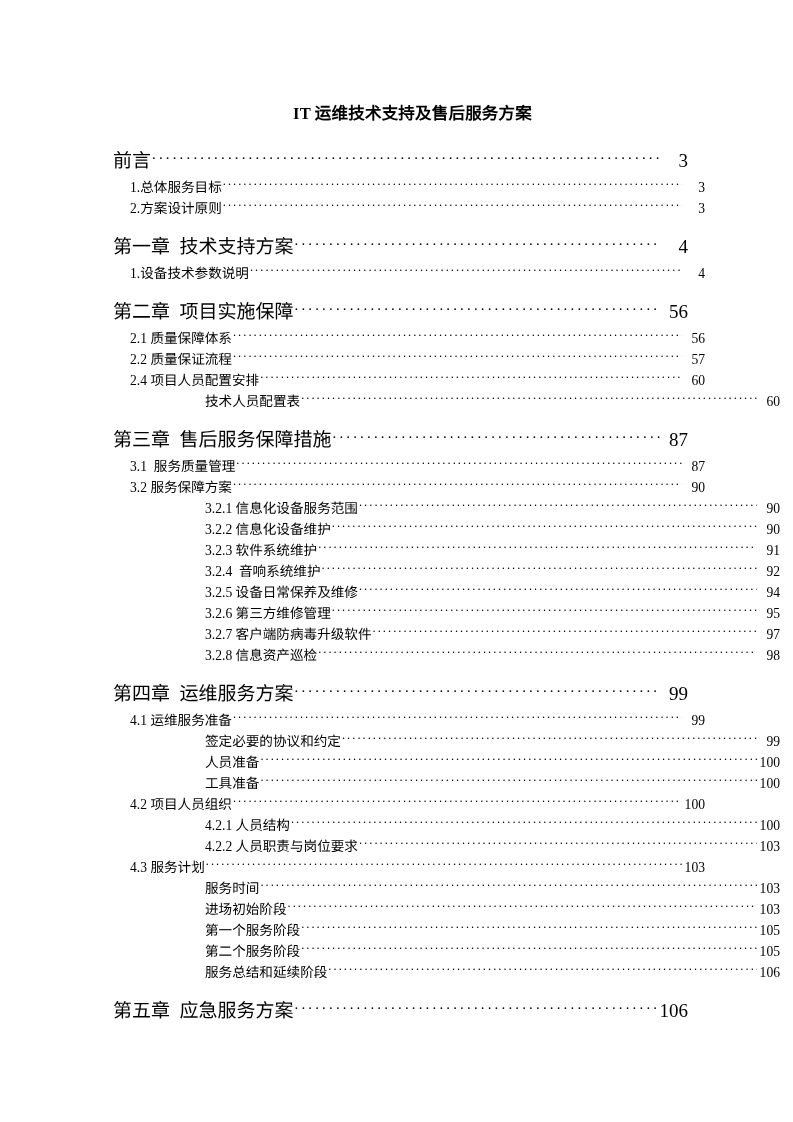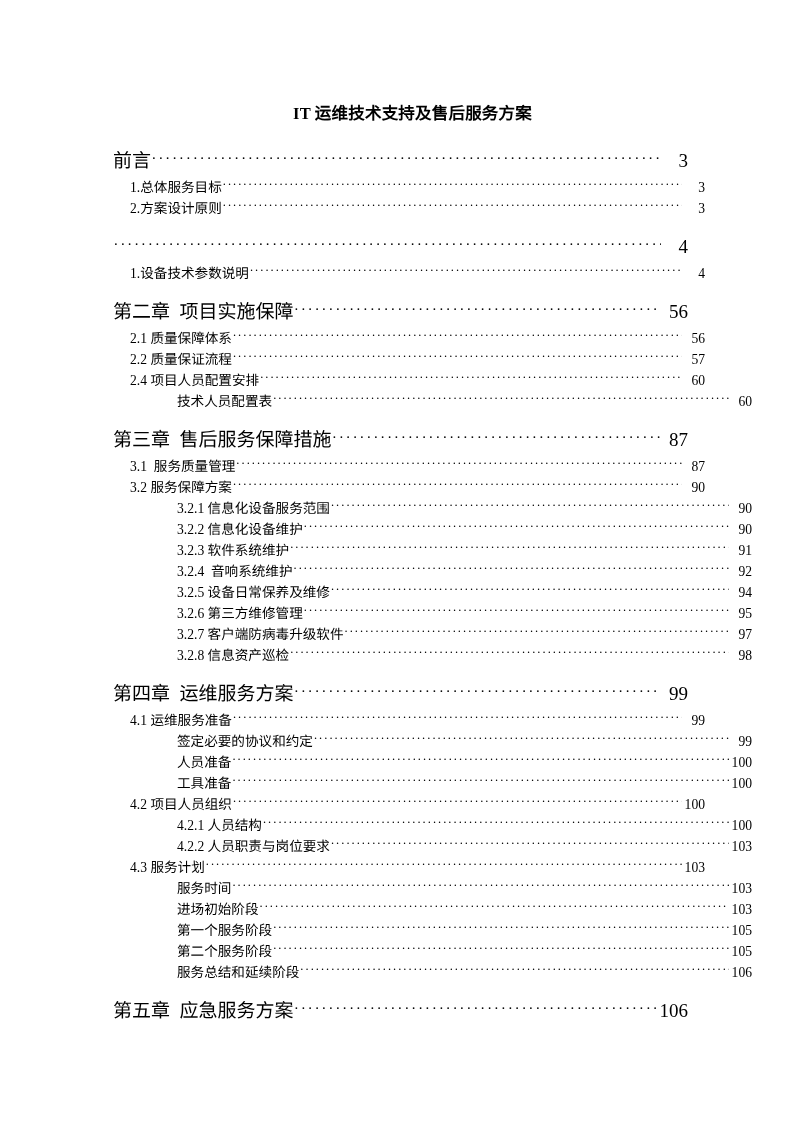--- a/index.html
+++ b/index.html
@@ -104,21 +104,21 @@
     margin-left: 21px;
   }
   .lvl2 .toc-dots { height: 14px; }
   .lvl2 .toc-dots::after { font-size: 12.5px; letter-spacing: -0.55px; }
   .lvl2 .toc-page { min-width: 22px; }
 
   
   .lvl3 {
     font-size: 13.6px;
     line-height: 21px;
-    margin-left: 68px;
+    margin-left: 96px;
   }
   .lvl3 .toc-dots { height: 14px; }
   .lvl3 .toc-dots::after { font-size: 12.5px; letter-spacing: -0.55px; }
   .lvl3 .toc-page { min-width: 22px; }
 
   .gap-before { margin-top: 7px; }
 </style>
 </head>
 <body>
 
@@ -136,20 +136,21 @@
         <span class="toc-text">1.总体服务目标</span>
         <span class="toc-dots"></span>
         <span class="toc-page">3</span>
       </div>
       <div class="toc-entry lvl2">
         <span class="toc-text">2.方案设计原则</span>
         <span class="toc-dots"></span>
         <span class="toc-page">3</span>
       </div>
       <div class="toc-entry lvl1 gap-before">
+        <span class="toc-text">第一章  技术支持方案</span>
         <span class="toc-dots"></span>
         <span class="toc-page">4</span>
       </div>
       <div class="toc-entry lvl2">
         <span class="toc-text">1.设备技术参数说明</span>
         <span class="toc-dots"></span>
         <span class="toc-page">4</span>
       </div>
       <div class="toc-entry lvl1 gap-before">
         <span class="toc-text">第二章  项目实施保障</span>

